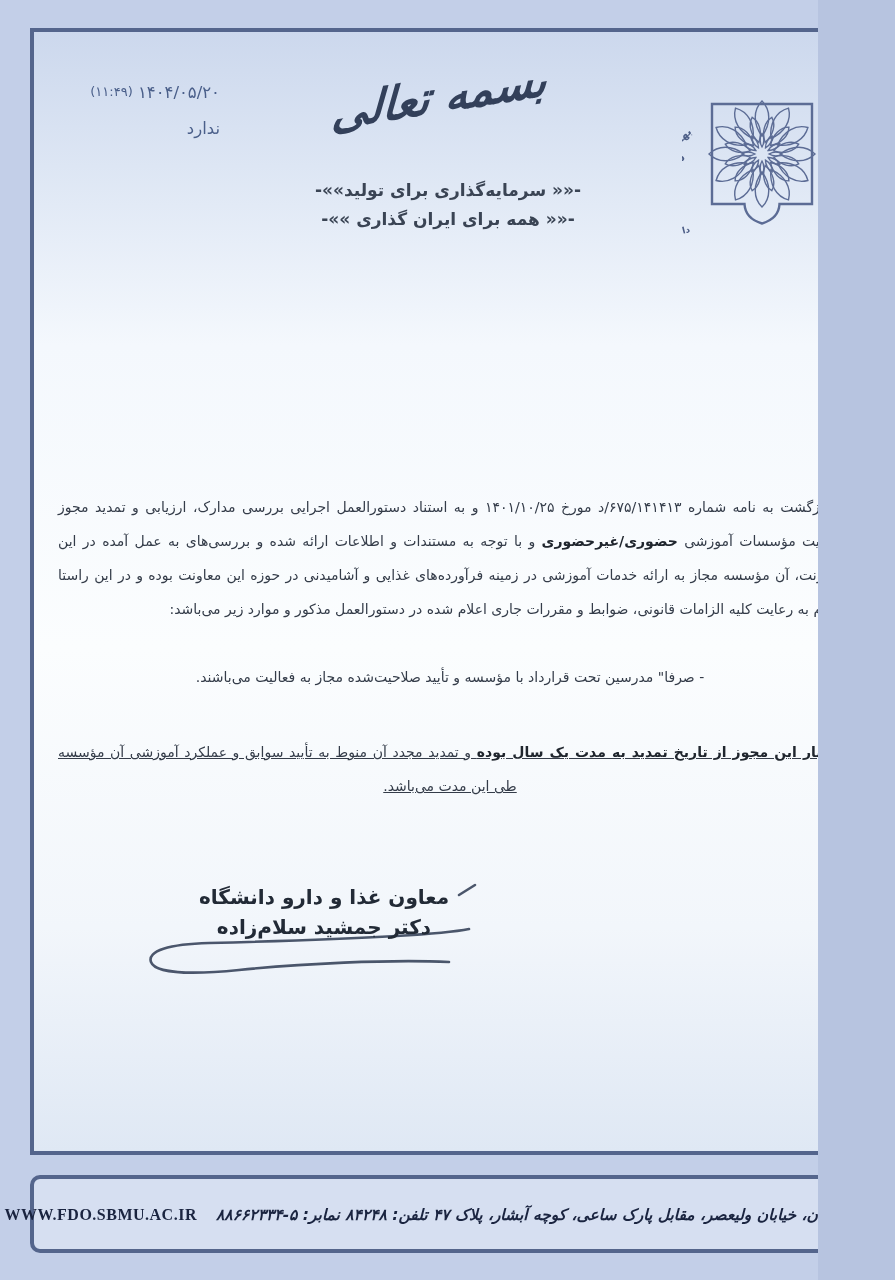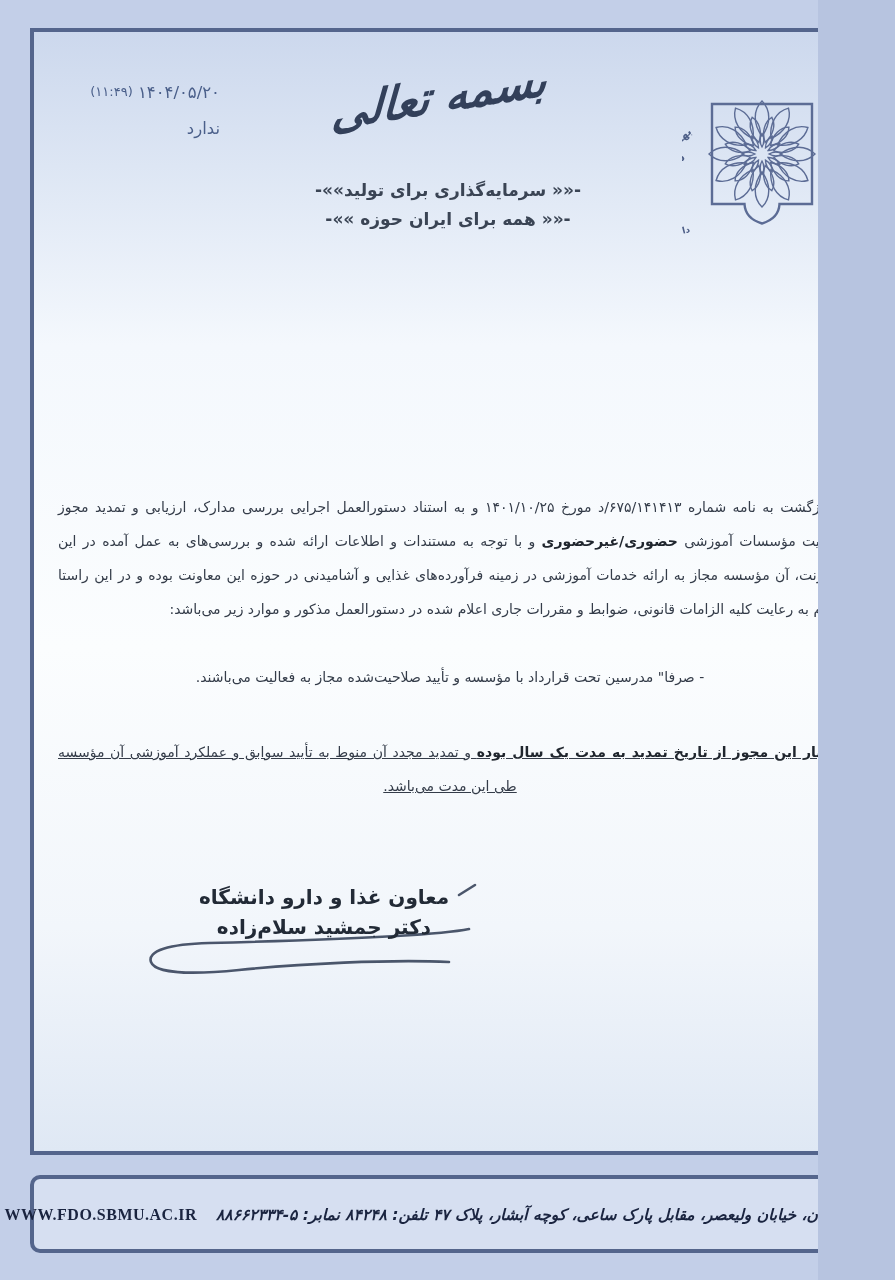--- a/index.html
+++ b/index.html
@@ -94,21 +94,21 @@
         <span class="num-ltr">۱۴۰۴/۰۵/۲۰</span>
         <span class="time num-ltr">(۱۱:۴۹)</span>
       </div>
       <div class="l3">ندارد</div>
     </div>
 
     <div class="besm">بسمه تعالی</div>
 
     <div class="slogans">
       <div>-«« سرمایه‌گذاری برای تولید»»-</div>
-      <div>-«« همه برای ایران حوزه »»-</div>
+      <div>-«« همه برای ایران گذاری »»-</div>
     </div>
 
     <div class="logoblock">
       <svg width="172" height="172" viewBox="0 0 172 172">
         <defs>
           <path id="pA" d="M80 64 C71 52 71 38 80 29 C89 38 89 52 80 64 Z"></path>
           <path id="pB" d="M80 70 C74 61 74 50 80 44 C86 50 86 61 80 70 Z"></path>
           <path id="pC" d="M80 75 C77.5 71 77.5 65 80 61.5 C82.5 65 82.5 71 80 75 Z"></path>
         </defs>
         <g fill="none" stroke="#5c6c95" stroke-width="2.4">

